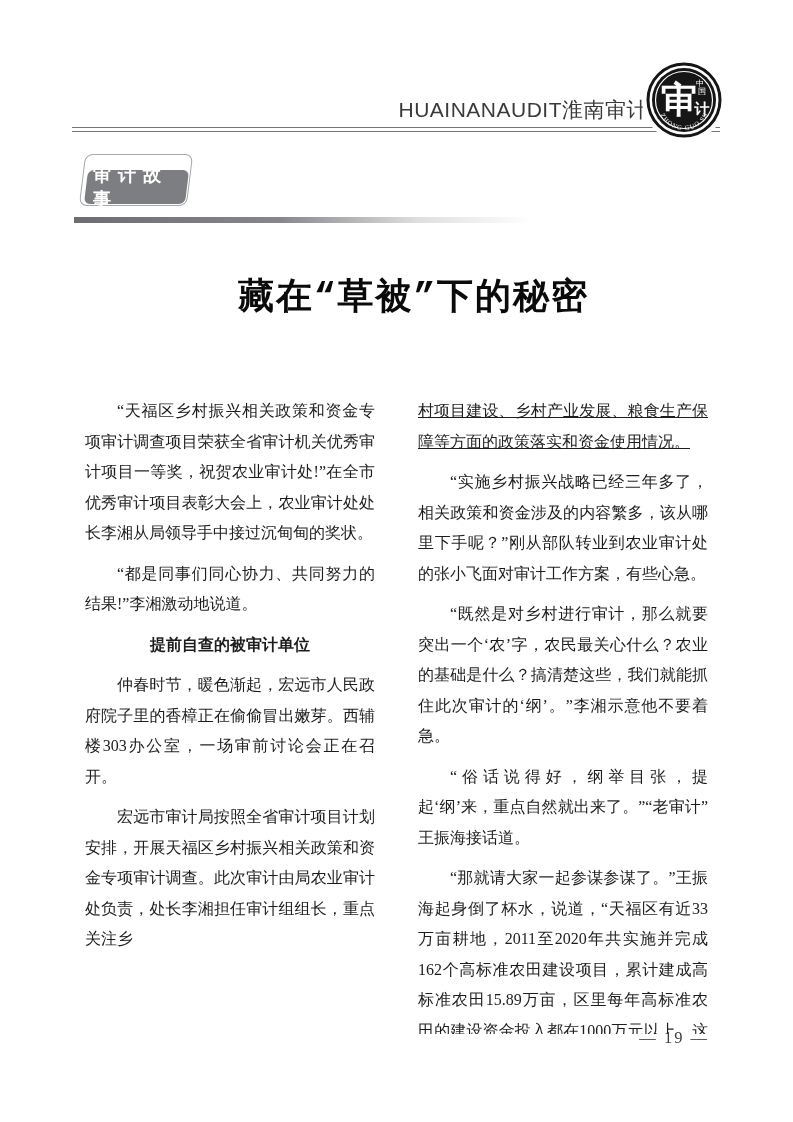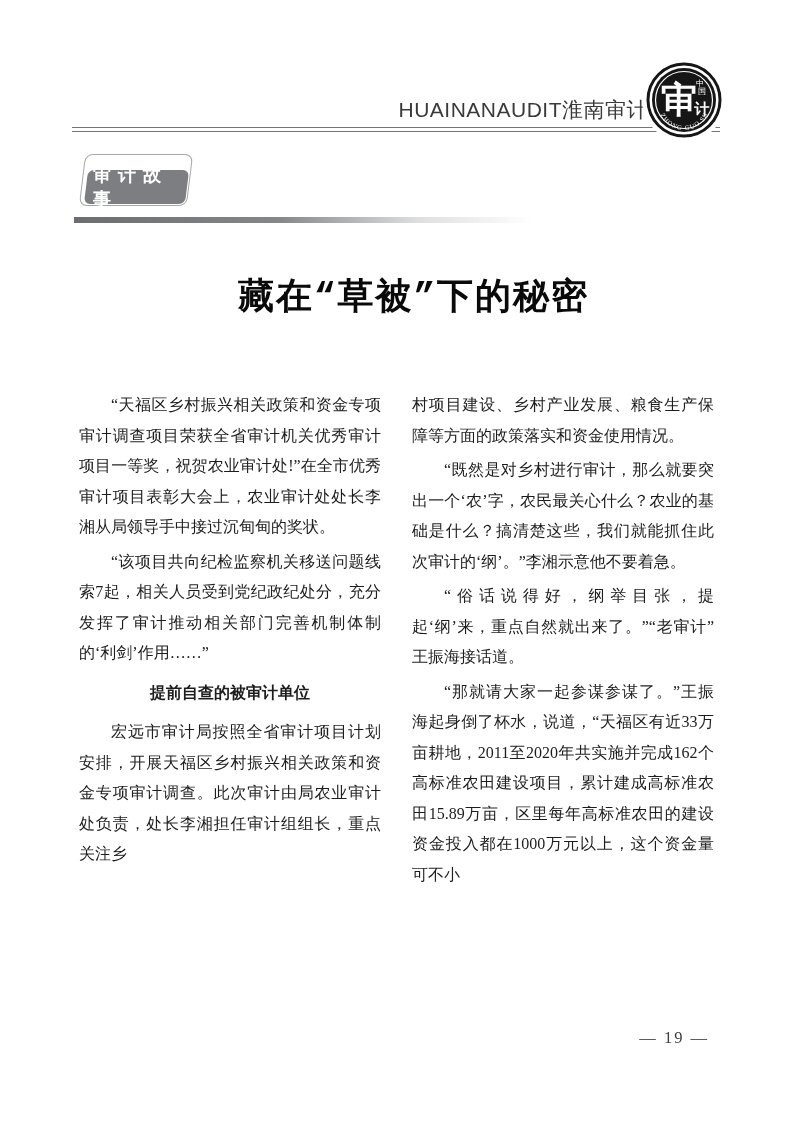--- a/index.html
+++ b/index.html
@@ -23,22 +23,22 @@
                   font-size:18px;letter-spacing:7px;padding-left:7px;transform:skewX(7deg);}
   .fade-bar{position:absolute;left:74px;top:217px;width:458px;height:6px;
             background:linear-gradient(to right,#6b6d70 0%,#85878a 45%,rgba(160,162,165,.35) 75%,rgba(255,255,255,0) 100%);}
 
   
   .title{position:absolute;left:0;top:272px;width:100%;margin:0;text-align:center;
          font-family:Liberation Mono, monospace;font-weight:900;
          font-size:36px;letter-spacing:2px;color:#0a0a0a;padding-left:17px;}
   .content{position:absolute;left:75px;top:386px;width:643px;display:flex;gap:23px;}
   .col{width:310px;height:648px;overflow:hidden;font-size:16px;line-height:30.5px;text-align:justify;}
-  .para{margin:4px;text-indent:2em;}
-  .para.cont{text-indent:0;}
+  .para{margin:10px;text-indent:2em;}
+  .para.cont{text-indent:0;text-decoration:underline;}
   .sec-head{margin:9px;text-indent:0;text-align:center;font-weight:bold;
             font-family:"Liberation Sans","DejaVu Sans",sans-serif;font-size:16px;}
 
   .pagenum{position:absolute;top:1028px;right:84px;font-size:16.5px;letter-spacing:2px;color:#3f3f3f;}
 </style>
 </head>
 <body>
 
 <div class="page">
 
@@ -68,26 +68,28 @@
   <div class="badge-box">
     <span>审计故事</span>
   </div>
   <div class="fade-bar"></div>
 
   <h1 class="title">藏在“草被”下的秘密</h1>
 
   <main class="content">
     <div class="col">
         <p class="para">“天福区乡村振兴相关政策和资金专项审计调查项目荣获全省审计机关优秀审计项目一等奖，祝贺农业审计处!”在全市优秀审计项目表彰大会上，农业审计处处长李湘从局领导手中接过沉甸甸的奖状。</p>
-        <p class="para">“该项目共向纪检监察机关移送问题线索7起，相关人员受到党纪政纪处分，充分发挥了审计推动相关部门完善机制体制的‘利剑’作用……”</p>
+        <p class="para">“都是同事们同心协力、共同努力的结果!”李湘激动地说道。</p>
         <p class="sec-head">提前自查的被审计单位</p>
+        <p class="para">仲春时节，暖色渐起，宏远市人民政府院子里的香樟正在偷偷冒出嫩芽。西辅楼303办公室，一场审前讨论会正在召开。</p>
         <p class="para">宏远市审计局按照全省审计项目计划安排，开展天福区乡村振兴相关政策和资金专项审计调查。此次审计由局农业审计处负责，处长李湘担任审计组组长，重点关注乡</p>
       </div>
     <div class="col">
         <p class="para cont">村项目建设、乡村产业发展、粮食生产保障等方面的政策落实和资金使用情况。</p>
+        <p class="para">“实施乡村振兴战略已经三年多了，相关政策和资金涉及的内容繁多，该从哪里下手呢？”刚从部队转业到农业审计处的张小飞面对审计工作方案，有些心急。</p>
         <p class="para">“既然是对乡村进行审计，那么就要突出一个‘农’字，农民最关心什么？农业的基础是什么？搞清楚这些，我们就能抓住此次审计的‘纲’。”李湘示意他不要着急。</p>
         <p class="para">“俗话说得好，纲举目张，提起‘纲’来，重点自然就出来了。”“老审计”王振海接话道。</p>
         <p class="para">“那就请大家一起参谋参谋了。”王振海起身倒了杯水，说道，“天福区有近33万亩耕地，2011至2020年共实施并完成162个高标准农田建设项目，累计建成高标准农田15.89万亩，区里每年高标准农田的建设资金投入都在1000万元以上，这个资金量可不小</p>
       </div>
   </main>
 
   <div class="pagenum">— 19 —</div>
 </div>
 
 </body></html>

